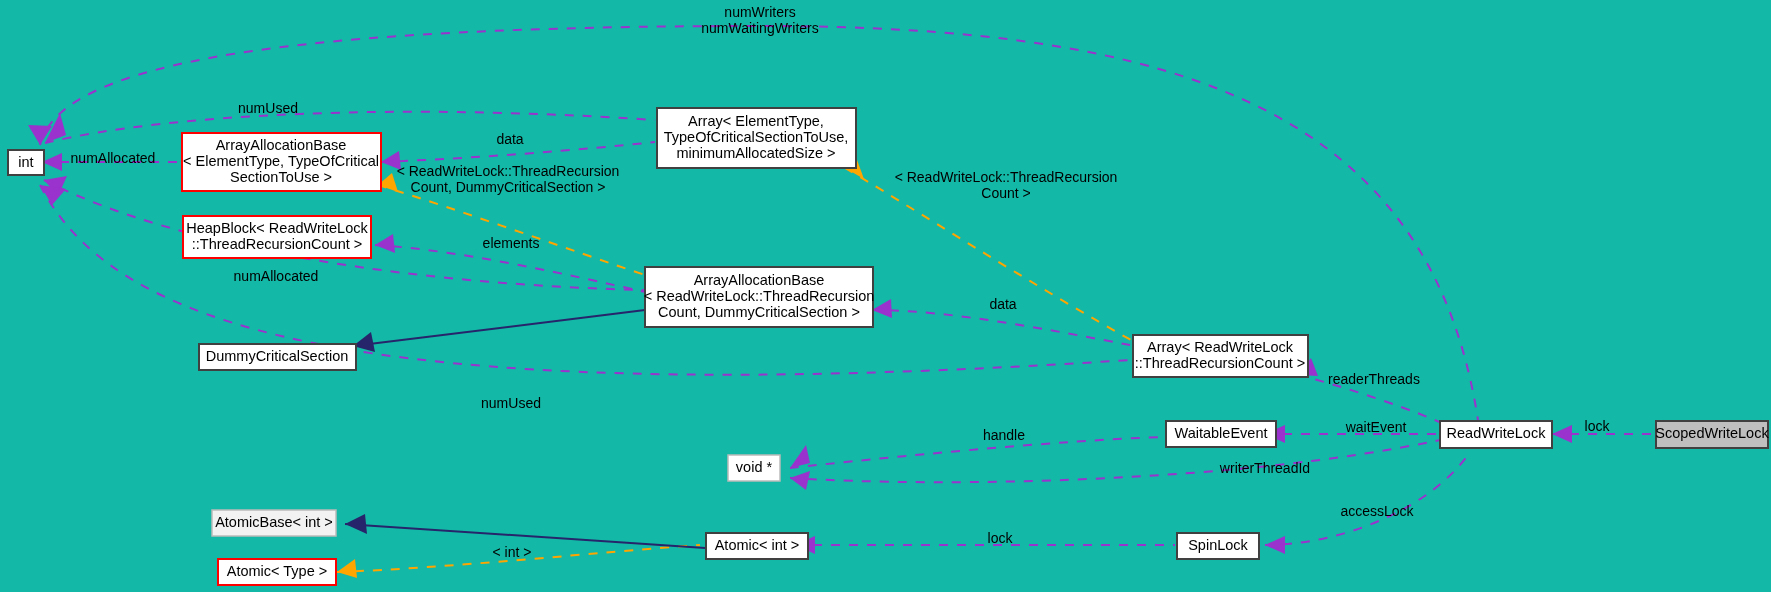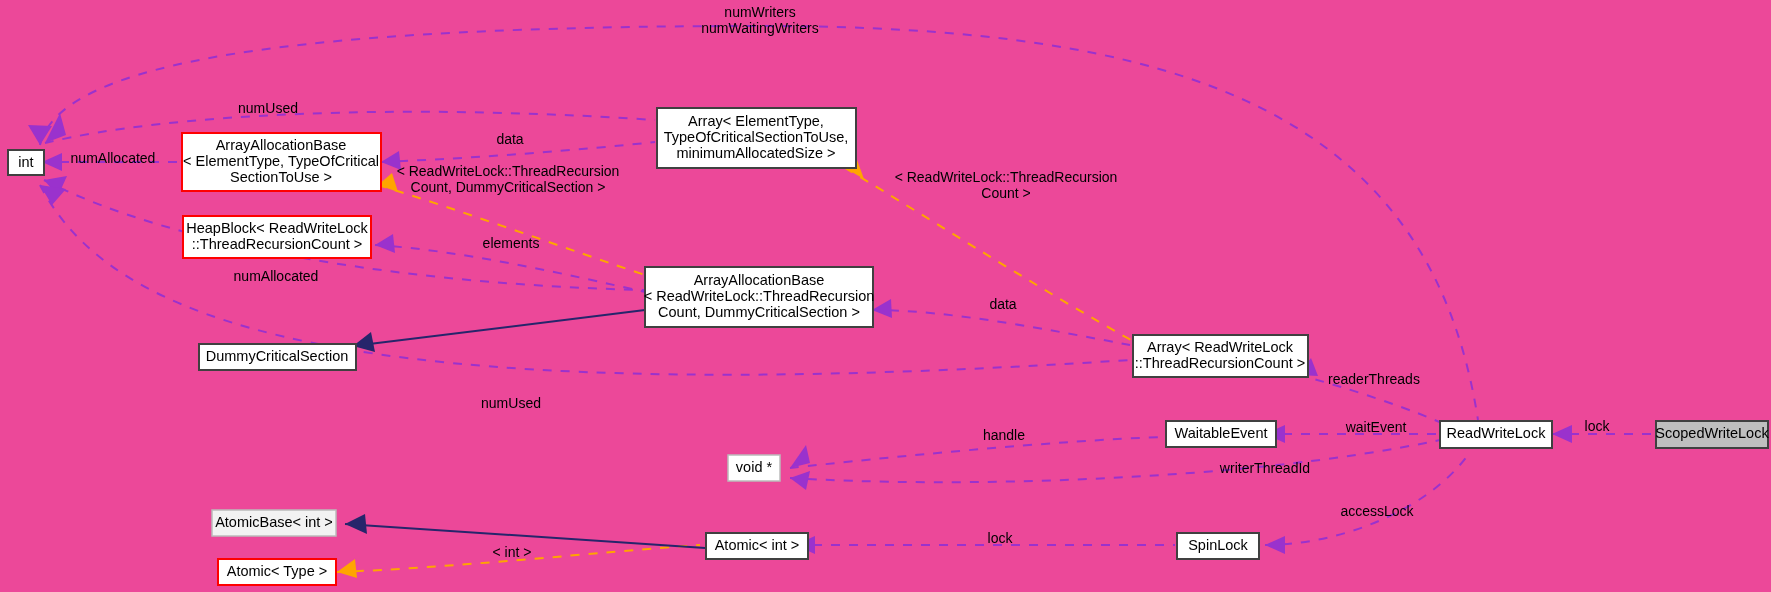--- a/index.html
+++ b/index.html
@@ -4,21 +4,21 @@
 <style>
   html, body {
     margin: 0;
     padding: 0;
     background: #ffffff;
   }
   #diagram-root {
     position: relative;
     width: 1771px;
     height: 592px;
-    background: #ec4899;
+    background: #14b8a6;
     font-family: "Liberation Sans", sans-serif;
     overflow: hidden;
   }
   svg#graph {
     position: absolute;
     left: 0;
     top: 0;
     width: 1771px;
     height: 592px;
     display: block;

